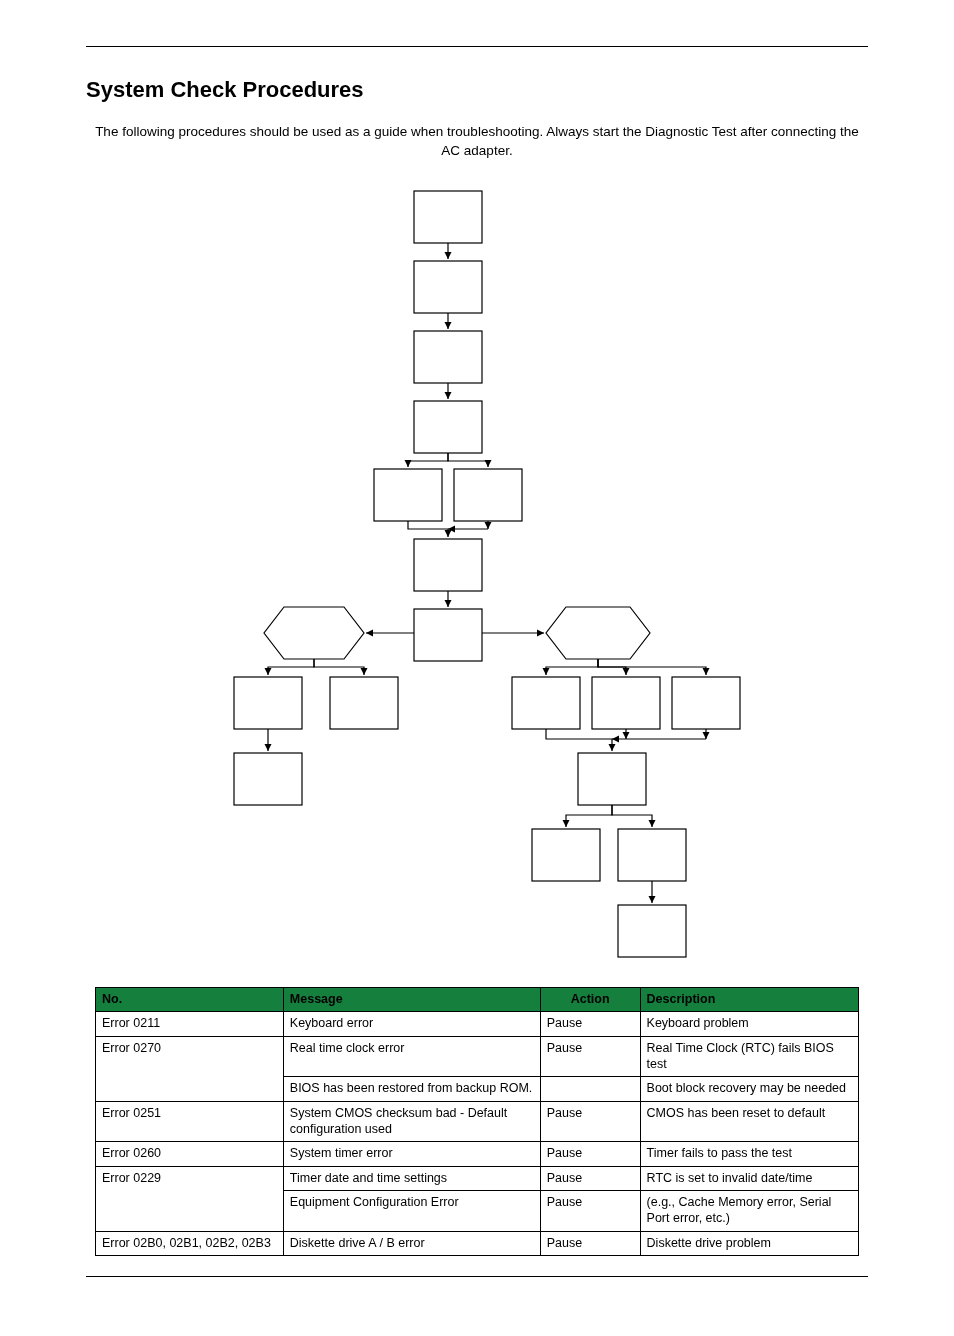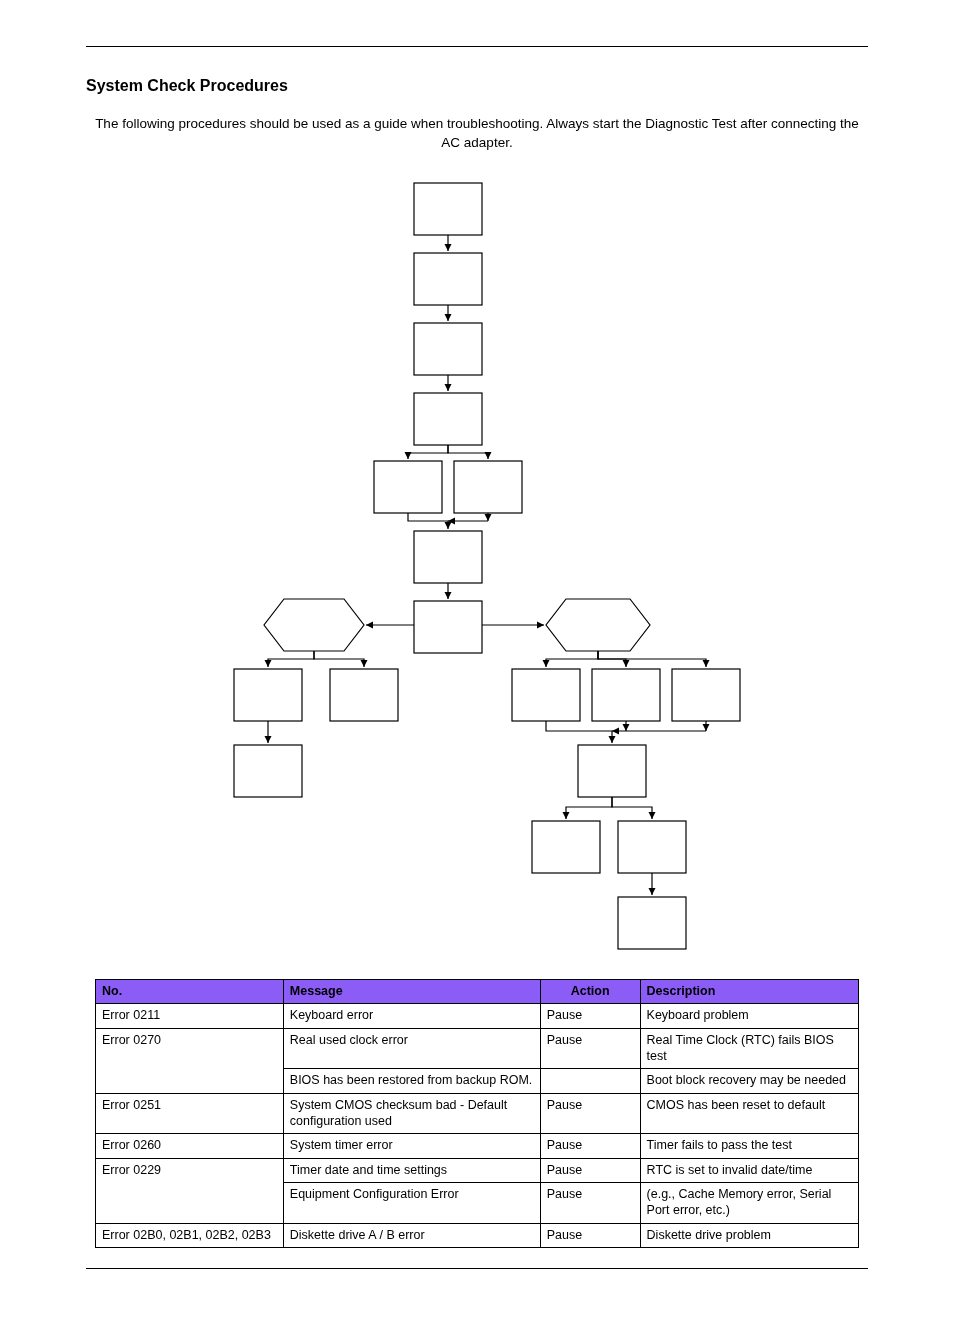--- a/index.html
+++ b/index.html
@@ -13,21 +13,21 @@
     width: 954px;
     box-sizing: border-box;
     padding: 46px 86px 0 86px;
   }
   .top-rule {
     border: 0;
     border-top: 1.4px solid #000;
     margin: 0 0 30px 0;
   }
   .sect-title {
-    font-size: 16px;
+    font-size: 22px;
     font-weight: bold;
     margin: 0 0 20px 0;
   }
   .intro {
     font-size: 13.5px;
     line-height: 1.4;
     margin: 0 0 20px 0;
     text-align: center;
   }
   .flow-area {
@@ -52,21 +52,21 @@
     font-size: 12.5px;
   }
   th, td {
     border: 1px solid #000;
     padding: 4px 6px;
     text-align: left;
     vertical-align: top;
     line-height: 1.25;
   }
   th {
-    background: #8b5cf6;
+    background: #15803d;
     font-weight: bold;
   }
   .col-no   { width: 190px; }
   .col-msg  { width: 262px; }
   .col-act  { width: 92px;  text-align: center; }
   .col-desc { width: 220px; }
   td.center { text-align: left; }
   
   .bot-rule {
     border: 0;
@@ -179,21 +179,21 @@
       </thead>
       <tbody id="tbody">
           <tr>
             <td>Error 0211</td>
             <td>Keyboard error</td>
             <td class="center">Pause</td>
             <td>Keyboard problem</td>
           </tr>
           <tr>
             <td rowspan="2">Error 0270</td>
-            <td>Real used clock error</td>
+            <td>Real time clock error</td>
             <td class="center">Pause</td>
             <td>Real Time Clock (RTC) fails BIOS test</td>
           </tr>
           <tr>
             <td>BIOS has been restored from backup ROM.</td>
             <td class="center"></td>
             <td>Boot block recovery may be needed</td>
           </tr>
           <tr>
             <td>Error 0251</td>

